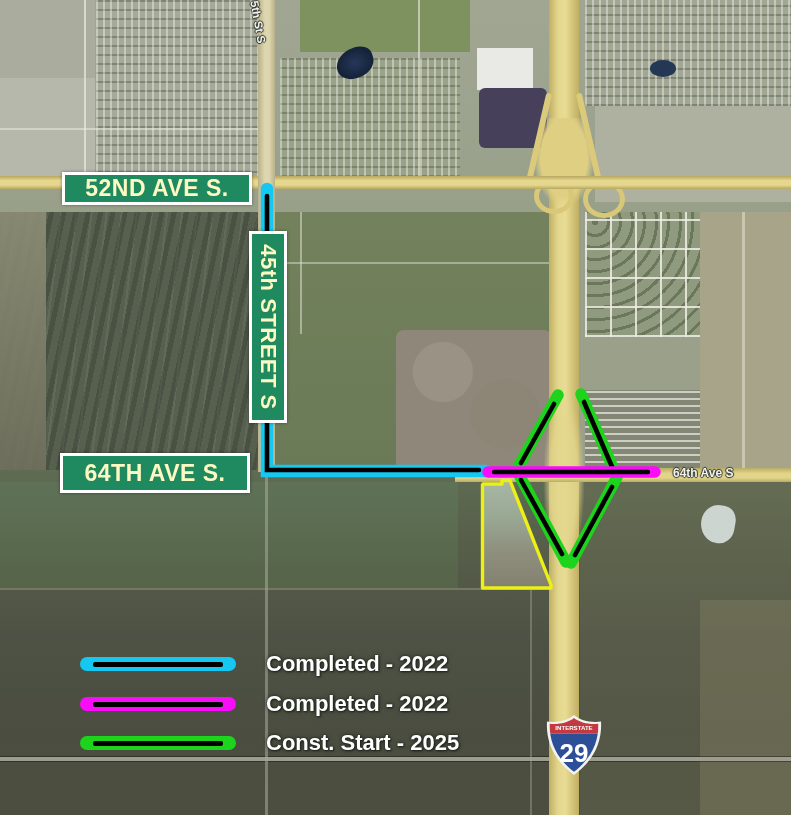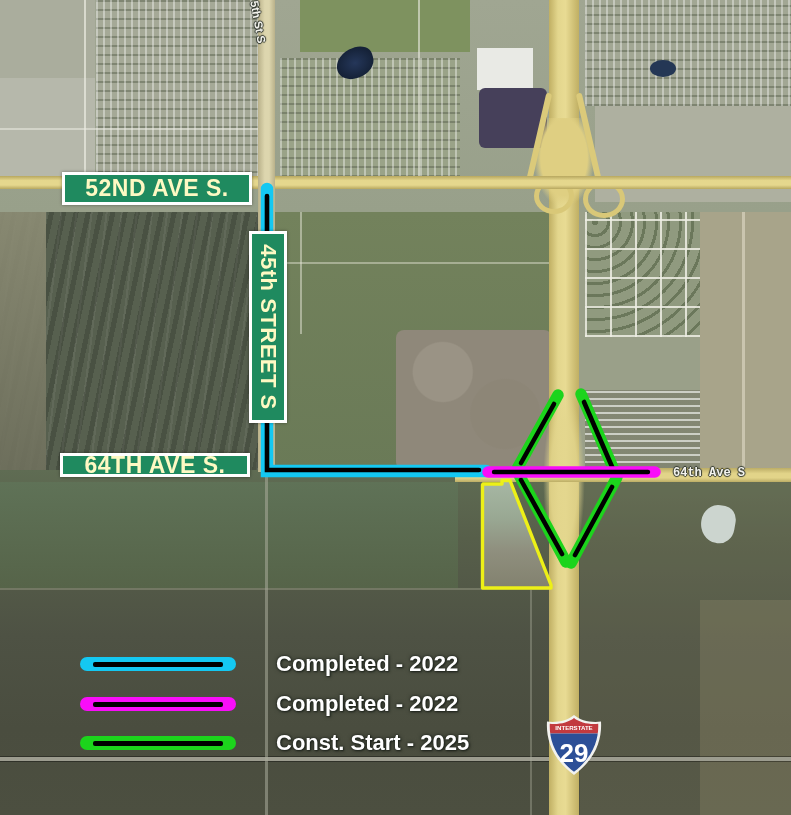--- a/index.html
+++ b/index.html
@@ -90,33 +90,33 @@
   #overlay{left:0;top:0;width:791px;height:815px;z-index:10;pointer-events:none;}
 
   
   .badge{box-sizing:border-box;border:3px solid #fff;display:flex;align-items:center;justify-content:center;
     color:#fef9c3;font-weight:bold;letter-spacing:.5px;z-index:20;box-shadow:0 0 3px rgba(0,0,0,.4);}
   #badge52{left:62px;top:172px;width:190px;height:33px;font-size:23px;}
   #badge45{left:249px;top:231px;width:38px;height:192px;}
   #badge45 .vtxt{position:absolute;width:192px;height:32px;left:50%;top:50%;
     transform:translate(-50%,-50%) rotate(90deg);display:flex;align-items:center;justify-content:center;
     font-size:22px;white-space:nowrap;}
-  #badge64{left:60px;top:453px;width:190px;height:24px;font-size:23px;}
+  #badge64{left:60px;top:453px;width:190px;height:40px;font-size:23px;}
 
   
   .maplabel{color:#f4f4ee;font-size:11.5px;font-weight:bold;white-space:nowrap;z-index:20;
     text-shadow:-1px 0 1px #343a33,1px 0 1px #343a33,0 -1px 1px #343a33,0 1px 1px #343a33;}
   #lbl45top{left:226px;top:16px;width:64px;transform:rotate(80deg);text-align:center;}
-  #lbl64right{left:673px;top:466px;font-size:12px;font-family:Liberation Mono, monospace;}
+  #lbl64right{left:673px;top:466px;font-size:12px;}
 
   
   .legend-text{color:#fff;font-weight:bold;
     text-shadow:0 0 2px rgba(30,35,28,.95), 0 0 4px rgba(30,35,28,.7), 1px 1px 2px rgba(30,35,28,.9);}
   #legendTitle{left:71px;top:603px;font-size:21px;z-index:30;letter-spacing:.2px;}
-  .legend-item{left:80px;height:26px;display:flex;align-items:center;gap:40px;z-index:30;}
+  .legend-item{left:80px;height:26px;display:flex;align-items:center;gap:30px;z-index:30;}
   #li0{top:651px;} #li1{top:691px;} #li2{top:730px;justify-content:space-between;}
   .swatch{width:156px;height:14px;border-radius:7px;display:flex;align-items:center;justify-content:center;}
   .swcore{width:130px;height:5px;border-radius:2px;background:#000;}
   .legend-label{font-size:22px;}
 
   
   #shield{left:544px;top:713px;width:60px;height:64px;z-index:15;}
 </style>
 </head>
 <body>

